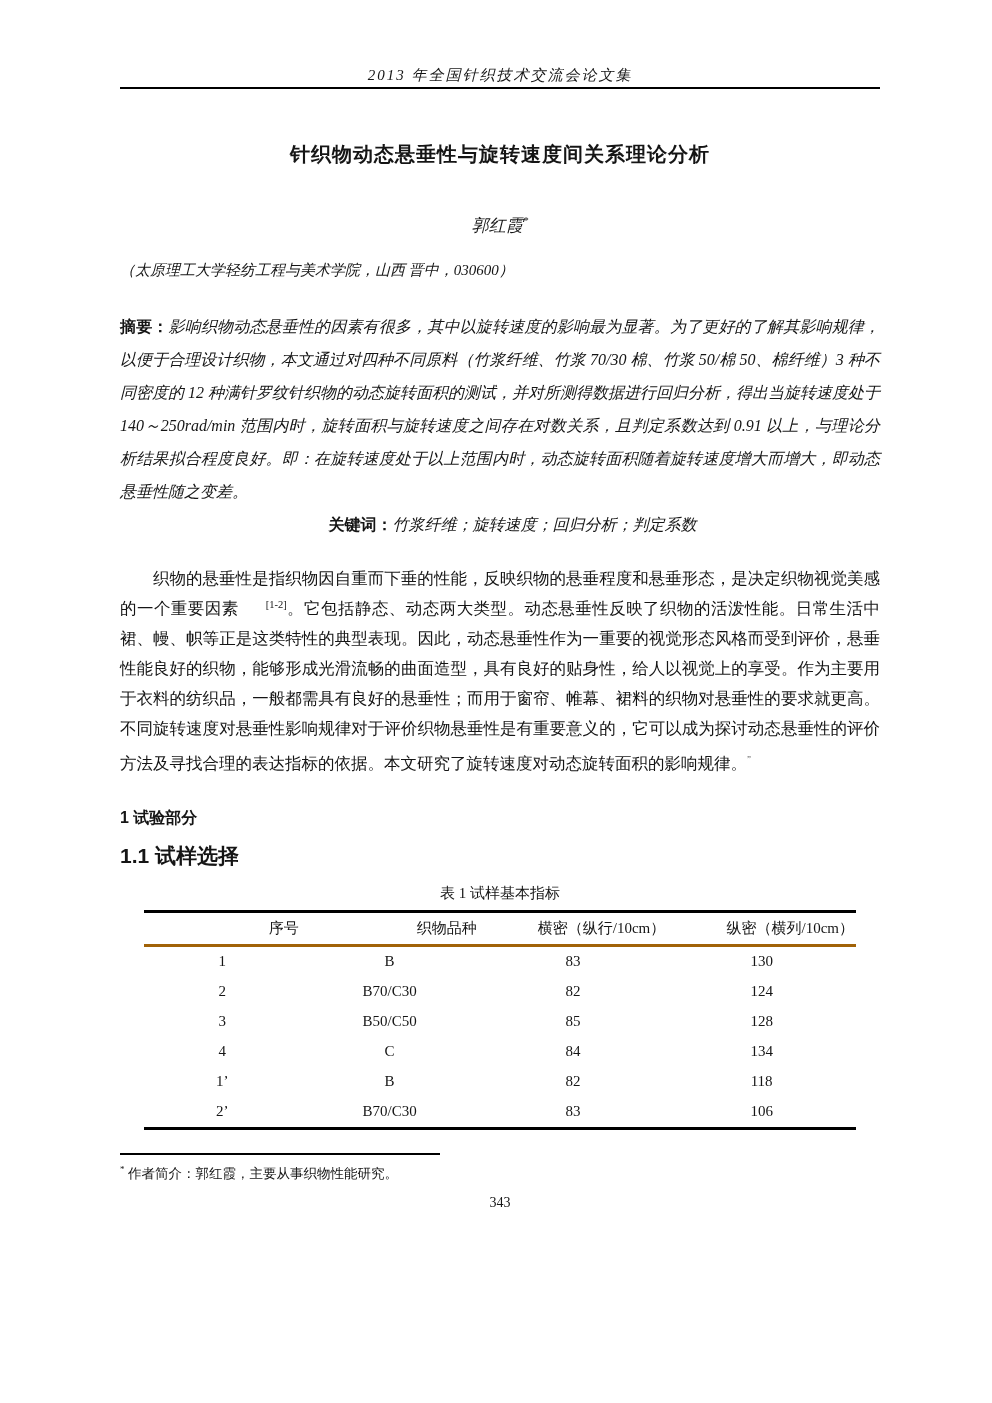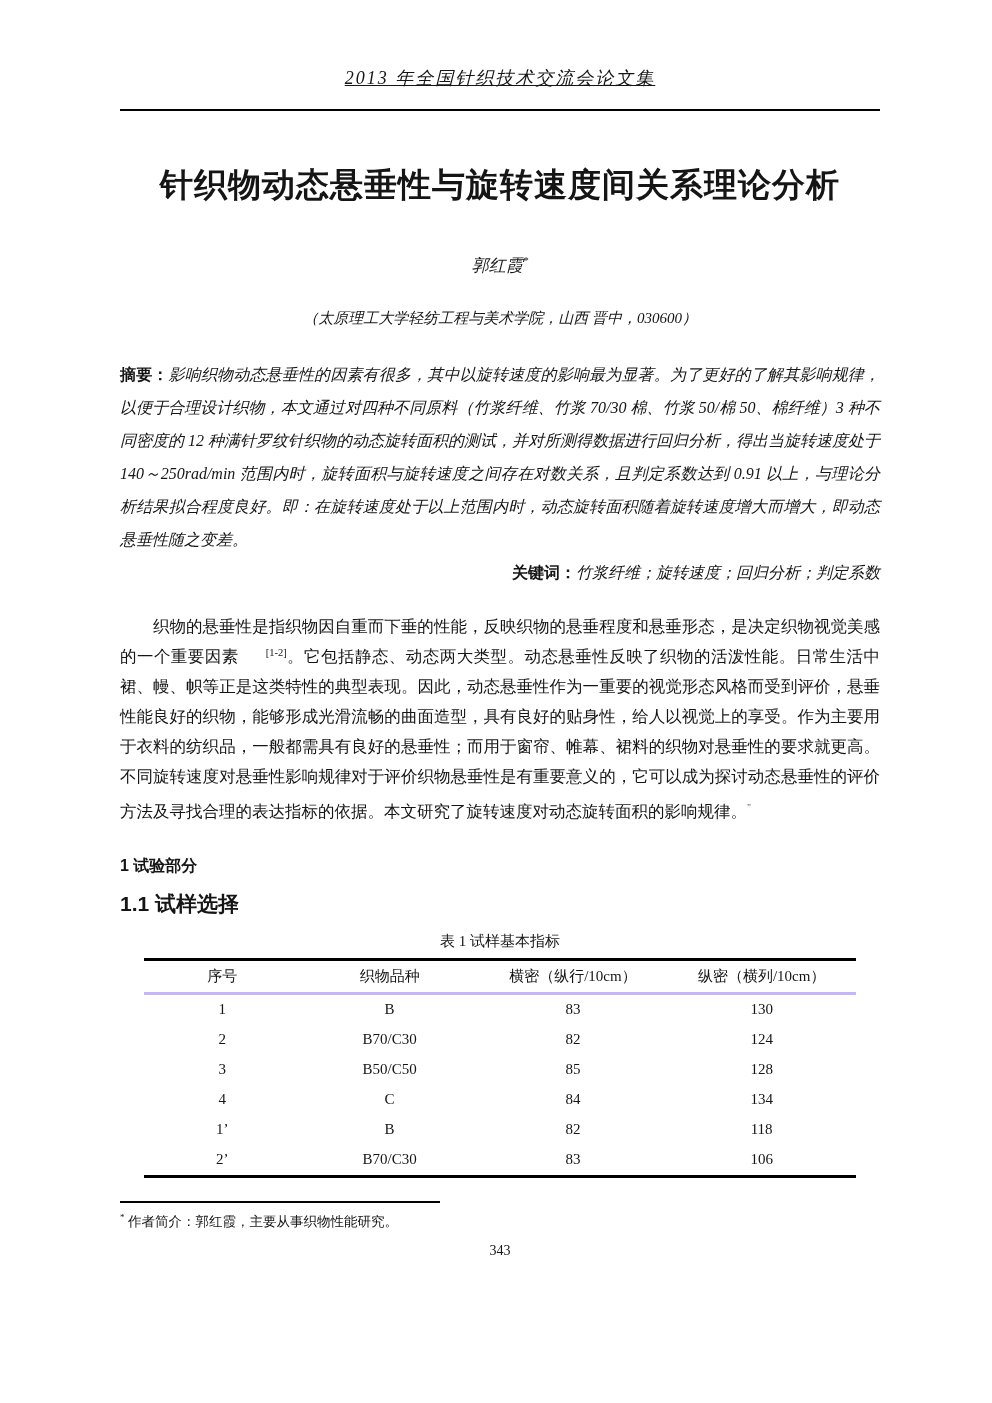--- a/index.html
+++ b/index.html
@@ -10,66 +10,64 @@
     background:#ffffff;
     color:#151515;
     box-sizing:border-box;
     padding:66px 112px 0 120px;
     font-family:"Liberation Serif","DejaVu Serif",serif;
     overflow:hidden;
   }
   
   .running-head{
     text-align:center;
-    font-size:18px;
+    font-size:15px;
     font-style:italic;
     letter-spacing:2px;
-    padding-bottom:19px;
+    padding-bottom:2px;
     border-bottom:2px solid #000;
-    text-decoration:underline;
   }
   
   .paper-title{
     margin-top:52px;
     text-align:center;
     font-family:"Liberation Sans","DejaVu Sans",sans-serif;
     font-weight:bold;
-    font-size:33px;
+    font-size:20px;
     letter-spacing:1px;
   }
   .author-line{
     margin-top:46px;
     text-align:center;
     font-style:italic;
     font-size:17px;
   }
   .author-line sup{font-size:11px;}
   .affiliation{
-    margin-top:32px;
-    text-align:center;
+    margin-top:24px;
     font-style:italic;
     font-size:15px;
   }
   
   .abstract{
     margin-top:30px;
     font-size:16px;
     line-height:33px;
     text-align:justify;
     font-style:italic;
   }
   .hei-label{
     font-family:Liberation Serif, serif;
     font-weight:bold;
     font-style:normal;
   }
   .keywords{
     font-size:16px;
     line-height:33px;
-    text-align:right;
+    text-align:center;
     font-style:italic;
     margin-left:25px;
   }
   
   .body-para{
     margin:0;
     margin-top:23px;
     font-size:16.5px;
     line-height:30px;
     text-align:justify;
@@ -97,21 +95,22 @@
     font-size:15px;
   }
   table.sample-table{
     width:712px;
     margin:7px auto 0 auto;
     border-collapse:collapse;
     font-size:15px;
   }
   table.sample-table thead tr{
     border-top:3px solid #000;
-    border-bottom:3px solid #c4b5fd;
+    border-bottom:3px solid #a16207;
+    text-align:right;
   }
   table.sample-table th{
     font-weight:normal;
     padding:6px 2px;
     height:18px;
   }
   table.sample-table td{
     padding:0 2px;
     height:30px;
     text-align:center;

